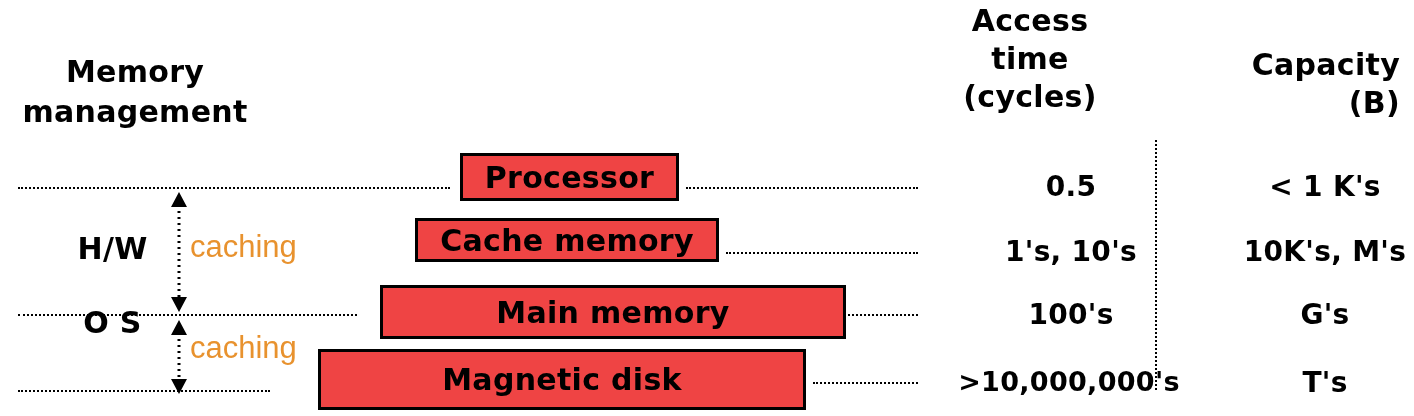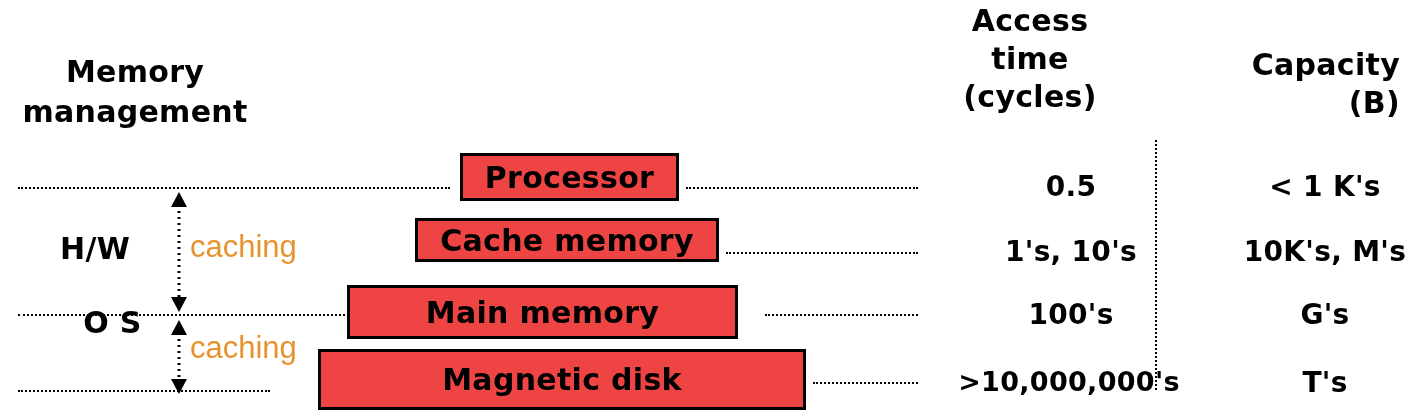--- a/index.html
+++ b/index.html
@@ -64,21 +64,21 @@
     border: 3px solid #000000;
     background: #ef4444;
     display: flex;
     align-items: center;
     justify-content: center;
     font-size: 30px;
     z-index: 6;
   }
   #box-processor      { left: 460px; top: 153px; width: 219px; height: 48px; }
   #box-cache-memory   { left: 415px; top: 218px; width: 304px; height: 44px; }
-  #box-main-memory    { left: 347px; top: 285px; width: 391px; height: 54px; }
+  #box-main-memory    { left: 380px; top: 285px; width: 466px; height: 54px; }
   #box-magnetic-disk  { left: 318px; top: 349px; width: 488px; height: 61px; }
 
   
   .hrule {
     border-top: 2px dotted #000000;
     height: 0;
     z-index: 2;
   }
   #rule-top     { left: 18px;  top: 187px; width: 432px; }
   #rule-mid     { left: 18px;  top: 314px; width: 339px; }
@@ -103,20 +103,21 @@
   
   .dbl-arrow { z-index: 5; }
   #arrow-hw { left: 168px; top: 192px; width: 22px; height: 120px; }
   #arrow-os { left: 168px; top: 320px; width: 22px; height: 74px; }
 
   
   #label-hw {
     left: 60px;
     top: 231px;
     width: 105px;
+    text-align: center;
     font-size: 30px;
   }
   #label-os {
     left: 60px;
     top: 305px;
     width: 105px;
     text-align: center;
     font-size: 30px;
   }
   .caching-label {

